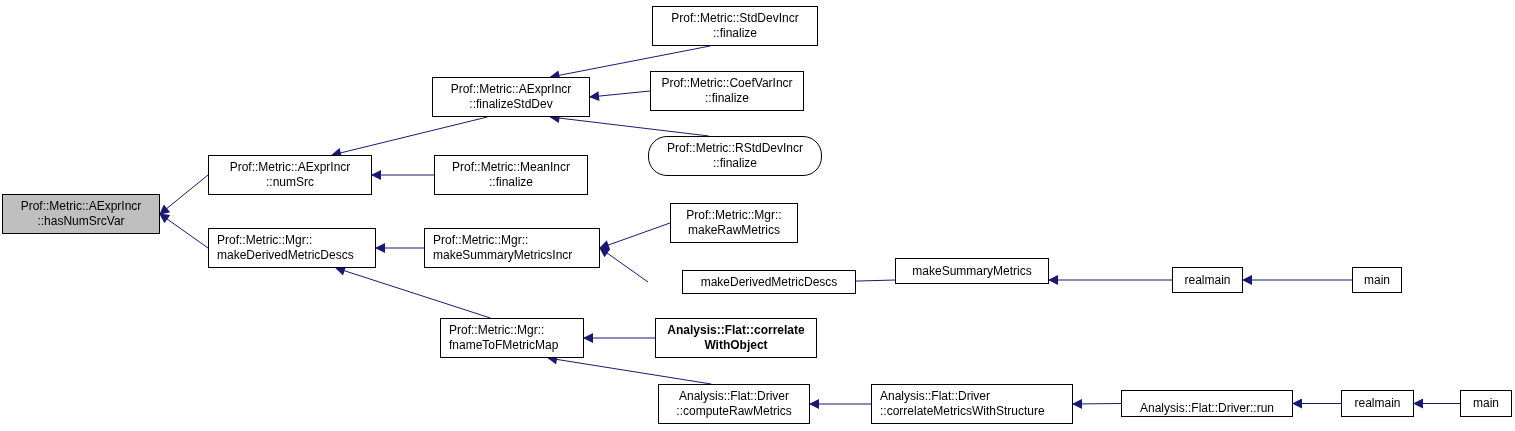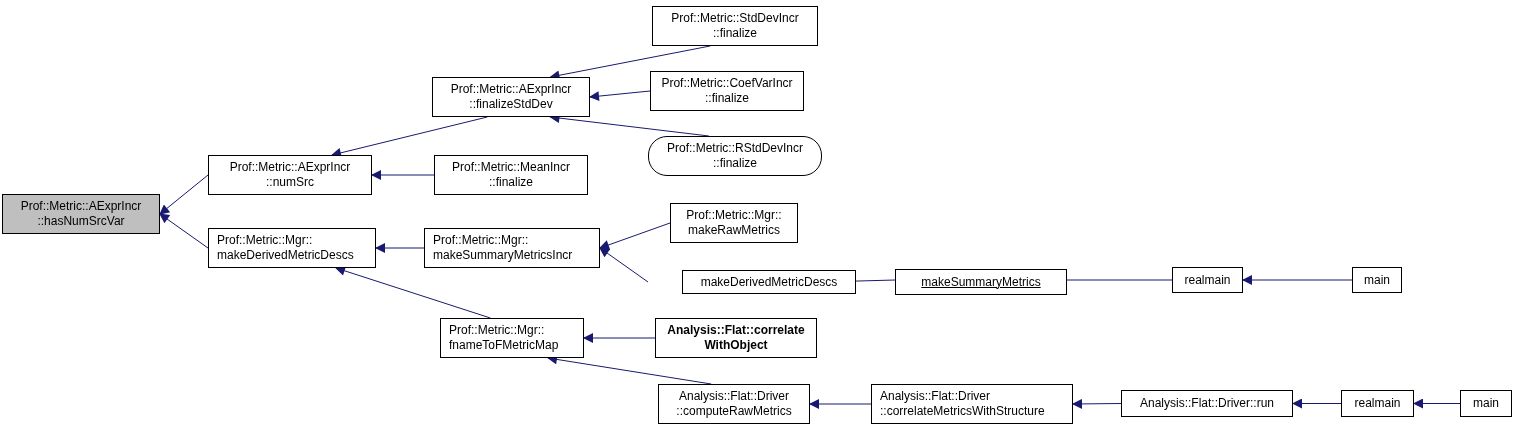--- a/index.html
+++ b/index.html
@@ -85,42 +85,42 @@
       <span>Prof::Metric::Mgr::</span>
       <span>fnameToFMetricMap</span>
     </div>
     <div class="node" style="left: 670px; top: 203px; width: 128px; height: 40px;">
       <span>Prof::Metric::Mgr::</span>
       <span>makeRawMetrics</span>
     </div>
     <div class="node" style="left: 682px; top: 270px; width: 174px; height: 24px;">
       <span>makeDerivedMetricDescs</span>
     </div>
-    <div class="node" style="left: 895px; top: 269px; width: 172px; height: 26px; text-decoration: underline;">
+    <div class="node" style="left: 895px; top: 258px; width: 154px; height: 26px;">
       <span>makeSummaryMetrics</span>
     </div>
     <div class="node" style="left: 1172px; top: 267px; width: 71px; height: 26px;">
       <span>realmain</span>
     </div>
     <div class="node" style="left: 1352px; top: 267px; width: 50px; height: 26px;">
       <span>main</span>
     </div>
     <div class="node" style="left: 655px; top: 318px; width: 162px; height: 40px; font-weight: bold;">
       <span>Analysis::Flat::correlate</span>
       <span>WithObject</span>
     </div>
     <div class="node" style="left: 658px; top: 384px; width: 152px; height: 40px;">
       <span>Analysis::Flat::Driver</span>
       <span>::computeRawMetrics</span>
     </div>
     <div class="node left" style="left: 871px; top: 384px; width: 202px; height: 40px;">
       <span>Analysis::Flat::Driver</span>
       <span>::correlateMetricsWithStructure</span>
     </div>
-    <div class="node" style="left: 1121px; top: 390px; width: 172px; height: 27px;">
+    <div class="node" style="left: 1121px; top: 390px; width: 172px; height: 27px; justify-content: flex-end;">
       <span>Analysis::Flat::Driver::run</span>
     </div>
     <div class="node" style="left: 1341px; top: 390px; width: 73px; height: 27px;">
       <span>realmain</span>
     </div>
     <div class="node" style="left: 1460px; top: 390px; width: 52px; height: 27px;">
       <span>main</span>
     </div>
   </div>
 

